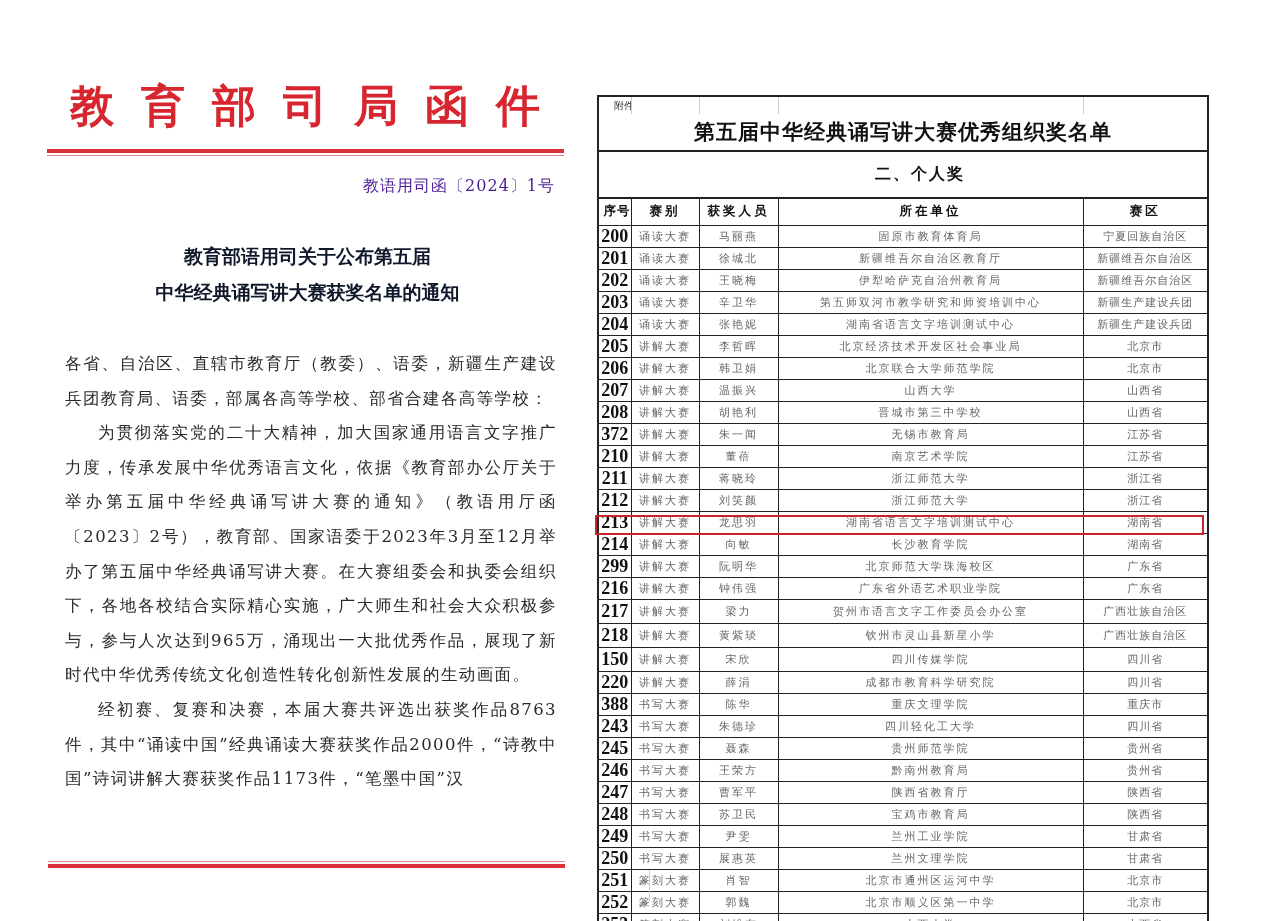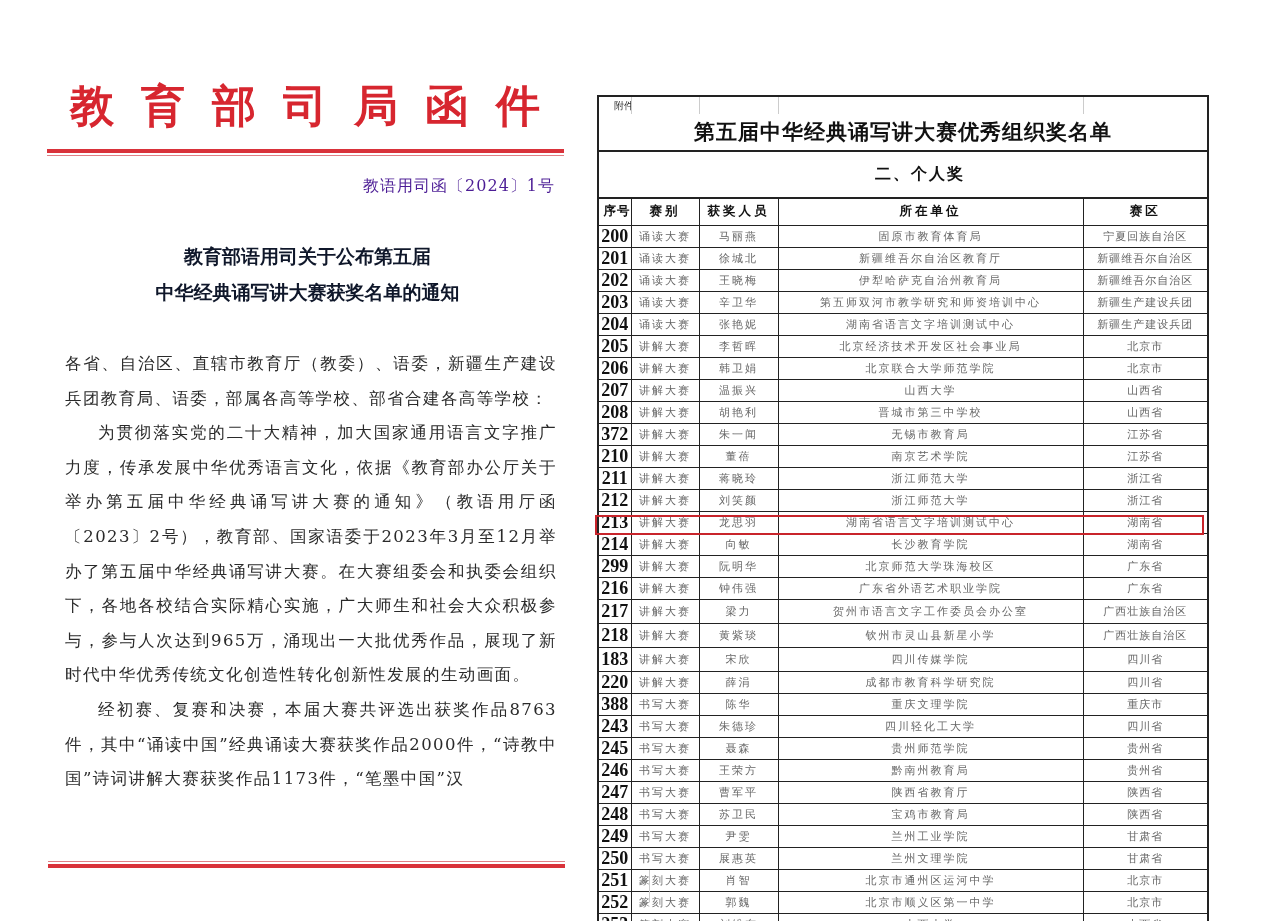--- a/index.html
+++ b/index.html
@@ -233,21 +233,21 @@
           <td class="region">广西壮族自治区</td>
         </tr>
         <tr class="data-row tall">
           <td class="num">218</td>
           <td>讲解大赛</td>
           <td>黄紫琰</td>
           <td>钦州市灵山县新星小学</td>
           <td class="region">广西壮族自治区</td>
         </tr>
         <tr class="data-row tall">
-          <td class="num">183</td>
+          <td class="num">150</td>
           <td>讲解大赛</td>
           <td>宋欣</td>
           <td>四川传媒学院</td>
           <td class="region">四川省</td>
         </tr>
         <tr class="data-row">
           <td class="num">220</td>
           <td>讲解大赛</td>
           <td>薛涓</td>
           <td>成都市教育科学研究院</td>

